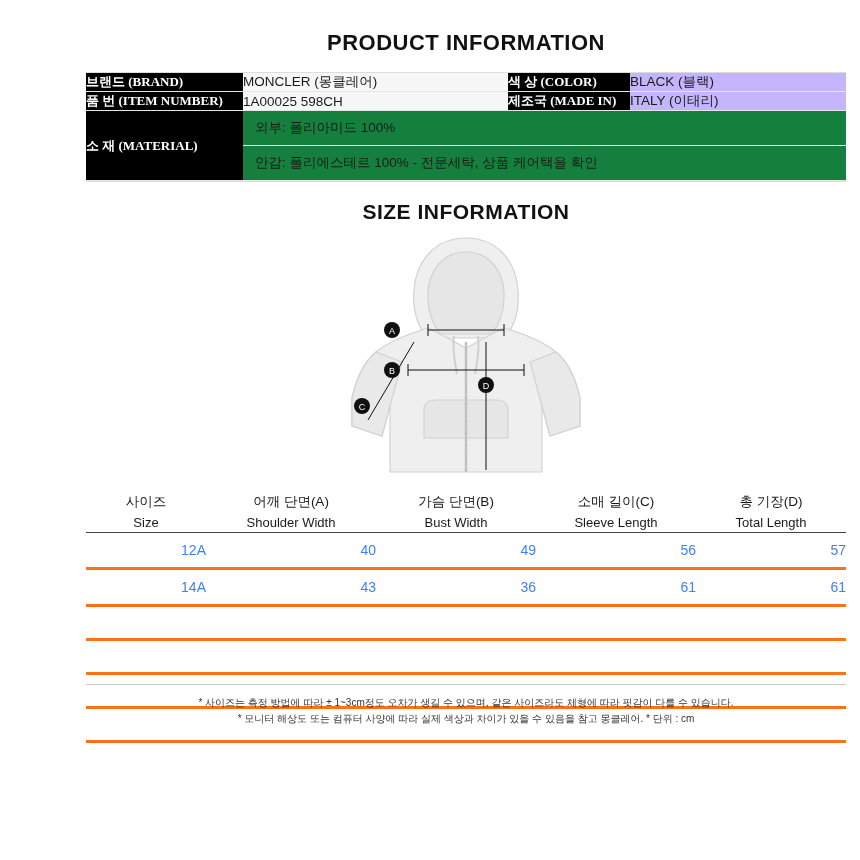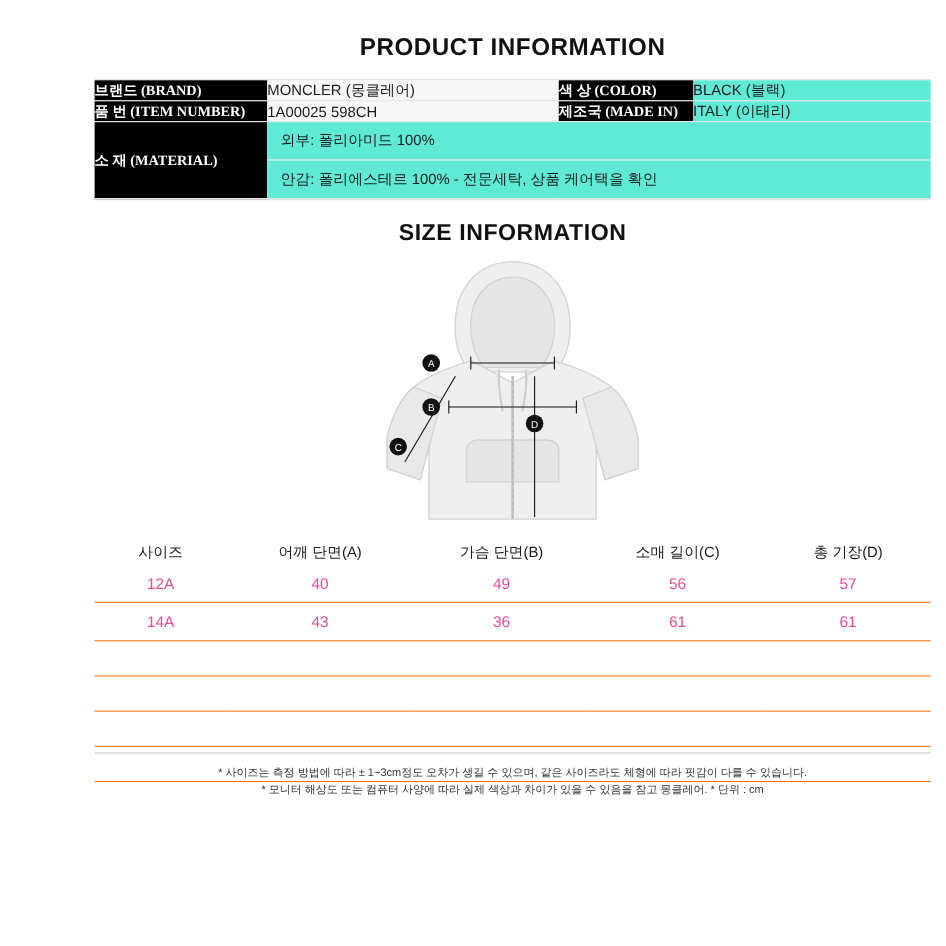--- a/index.html
+++ b/index.html
@@ -67,25 +67,25 @@
     white-space: nowrap;
     border-bottom: 1px solid #ffffff;
     font-family: Liberation Serif, serif;
   }
   td.val {
     background: #f7f7f7;
     color: #1a1a1a;
     padding: 10px 12px;
     font-size: 13.5px;
   }
-  td.val.white { background: #5eead4; }
+  td.val.white { background: #c4b5fd; }
   .mat-line {
     padding: 8px 12px;
     font-size: 13.5px;
-    background: #5eead4;
+    background: #15803d;
   }
   .mat-line + .mat-line {
     border-top: 1px solid #e9e9e9;
   }
 
   
   .illus {
     width: 860px;
     height: 255px;
     position: relative;
@@ -118,24 +118,25 @@
     font-size: 13px;
     font-weight: bold;
     color: #1a1a1a;
     padding-bottom: 8px;
   }
   table.size tr.head-sep th {
     border-bottom: 1px solid #444;
   }
   table.size td {
     padding: 9px 0;
-    border-bottom: 1px solid #f97316;
+    border-bottom: 3px solid #f97316;
     font-size: 14px;
-    color: #ec4899;
+    color: #3b82f6;
     height: 12px;
+    text-align: right;
   }
   table.size td.empty { height: 13px; }
 
   
   .notes {
     position: absolute;
     left: 0;
     right: 0;
     bottom: 14px;
     text-align: center;
@@ -250,20 +251,27 @@
         <col style="width:150px">
       </colgroup>
       <thead>
         <tr>
           <th class="hdr-ko">사이즈</th>
           <th class="hdr-ko">어깨 단면(A)</th>
           <th class="hdr-ko">가슴 단면(B)</th>
           <th class="hdr-ko">소매 길이(C)</th>
           <th class="hdr-ko">총 기장(D)</th>
         </tr>
+        <tr class="head-sep">
+          <th class="hdr-en">Size</th>
+          <th class="hdr-en">Shoulder Width</th>
+          <th class="hdr-en">Bust Width</th>
+          <th class="hdr-en">Sleeve Length</th>
+          <th class="hdr-en">Total Length</th>
+        </tr>
       </thead>
       <tbody>
         <tr>
           <td>12A</td>
           <td>40</td>
           <td>49</td>
           <td>56</td>
           <td>57</td>
         </tr>
         <tr>

